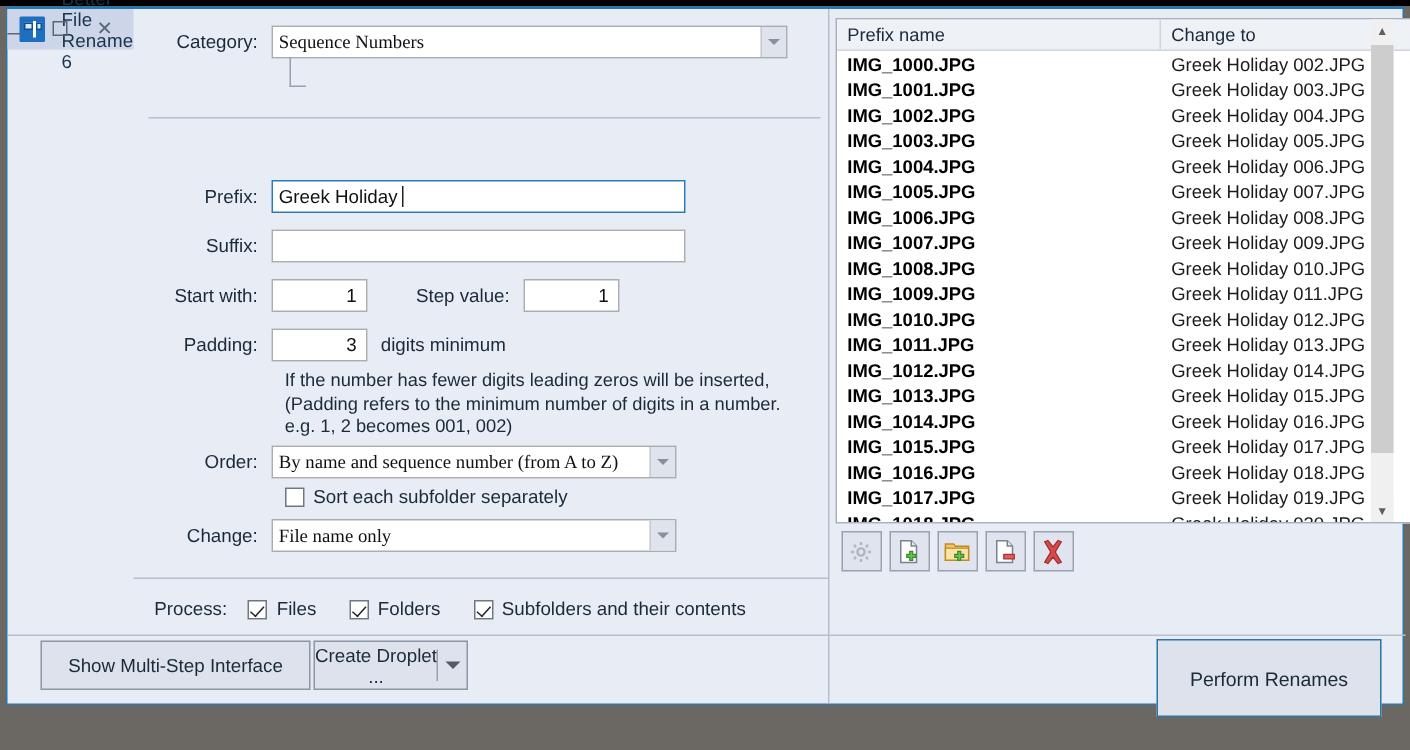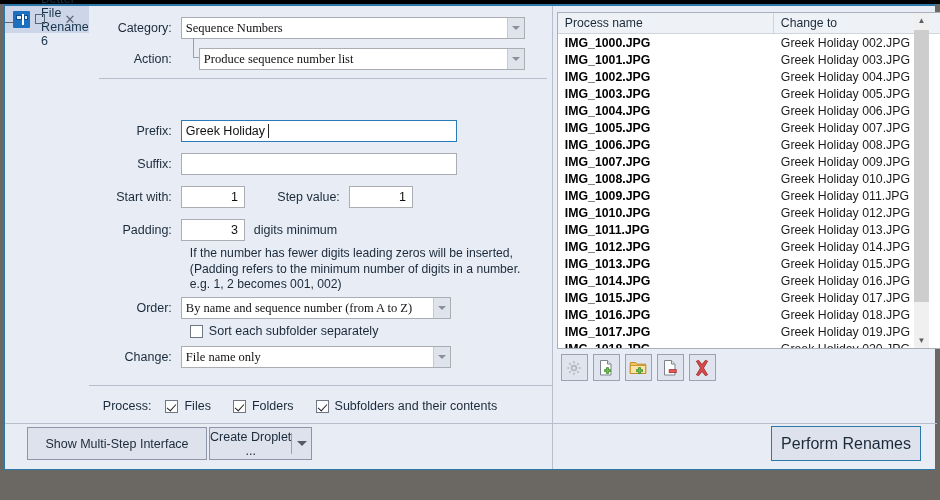--- a/index.html
+++ b/index.html
@@ -263,24 +263,24 @@
     width: 103px; height: 33px;
     display: flex; align-items: center;
   }
   #btn-droplet .dlabel { flex: 1 1 auto; text-align: center; font-size: 12.5px; color: #1b2a3a; }
   #btn-droplet .dsplit { width: 1px; height: 21px; background: #9aa2b1; }
   #btn-droplet .darrow {
     width: 22px; display: flex; align-items: center; justify-content: center;
   }
   #btn-perform {
     position: absolute; right: 16px; top: 2px;
-    width: 150px; height: 35px;
+    width: 150px; height: 52px;
     background: #dde2ec;
     border: 1px solid #2a77a8;
-    font-size: 16px; color: #1b2a3a;
+    font-size: 13px; color: #1b2a3a;
     display: flex; align-items: center; justify-content: center;
   }
 </style>
 </head>
 <body>
 
 <div id="desktop-top"></div>
 
 <div id="window">
 
@@ -313,30 +313,20 @@
         <div class="ctl-combo" id="cb-category">
           <span class="cval">Sequence Numbers</span>
           <span class="arrowbox">
               <span class="tri"></span>
             </span>
         </div>
       </div>
 
       <div id="tree-line"></div>
 
-      <div class="frow" id="row-action">
-        <div class="lbl">Action:</div>
-        <div style="width:18px;flex:0 0 18px;"></div>
-        <div class="ctl-combo" id="cb-action">
-          <span class="cval">Produce sequence number list</span>
-          <span class="arrowbox">
-              <span class="tri"></span>
-            </span>
-        </div>
-      </div>
 
       <div id="sep1"></div>
 
       <div class="frow" id="row-suffix">
         <div class="lbl">Suffix:</div>
         <div class="ctl-input" id="in-suffix">
           <span></span>
         </div>
       </div>
 
@@ -414,21 +404,21 @@
           <div class="chk on"></div>
           <div class="chk-lbl">Subfolders and their contents</div>
         </div>
       </div>
     </div>
 
     <div id="right-pane">
 
       <div id="list-box">
         <div id="list-head">
-          <div class="hcell" id="hcell-1">Process name</div>
+          <div class="hcell" id="hcell-1">Prefix name</div>
           <div class="hcell" id="hcell-2">Change to</div>
         </div>
         <div id="list-rows">
             <div class="lrow">
               <div class="c1">IMG_1000.JPG</div>
               <div class="c2">Greek Holiday 002.JPG</div>
             </div>
             <div class="lrow">
               <div class="c1">IMG_1001.JPG</div>
               <div class="c2">Greek Holiday 003.JPG</div>

